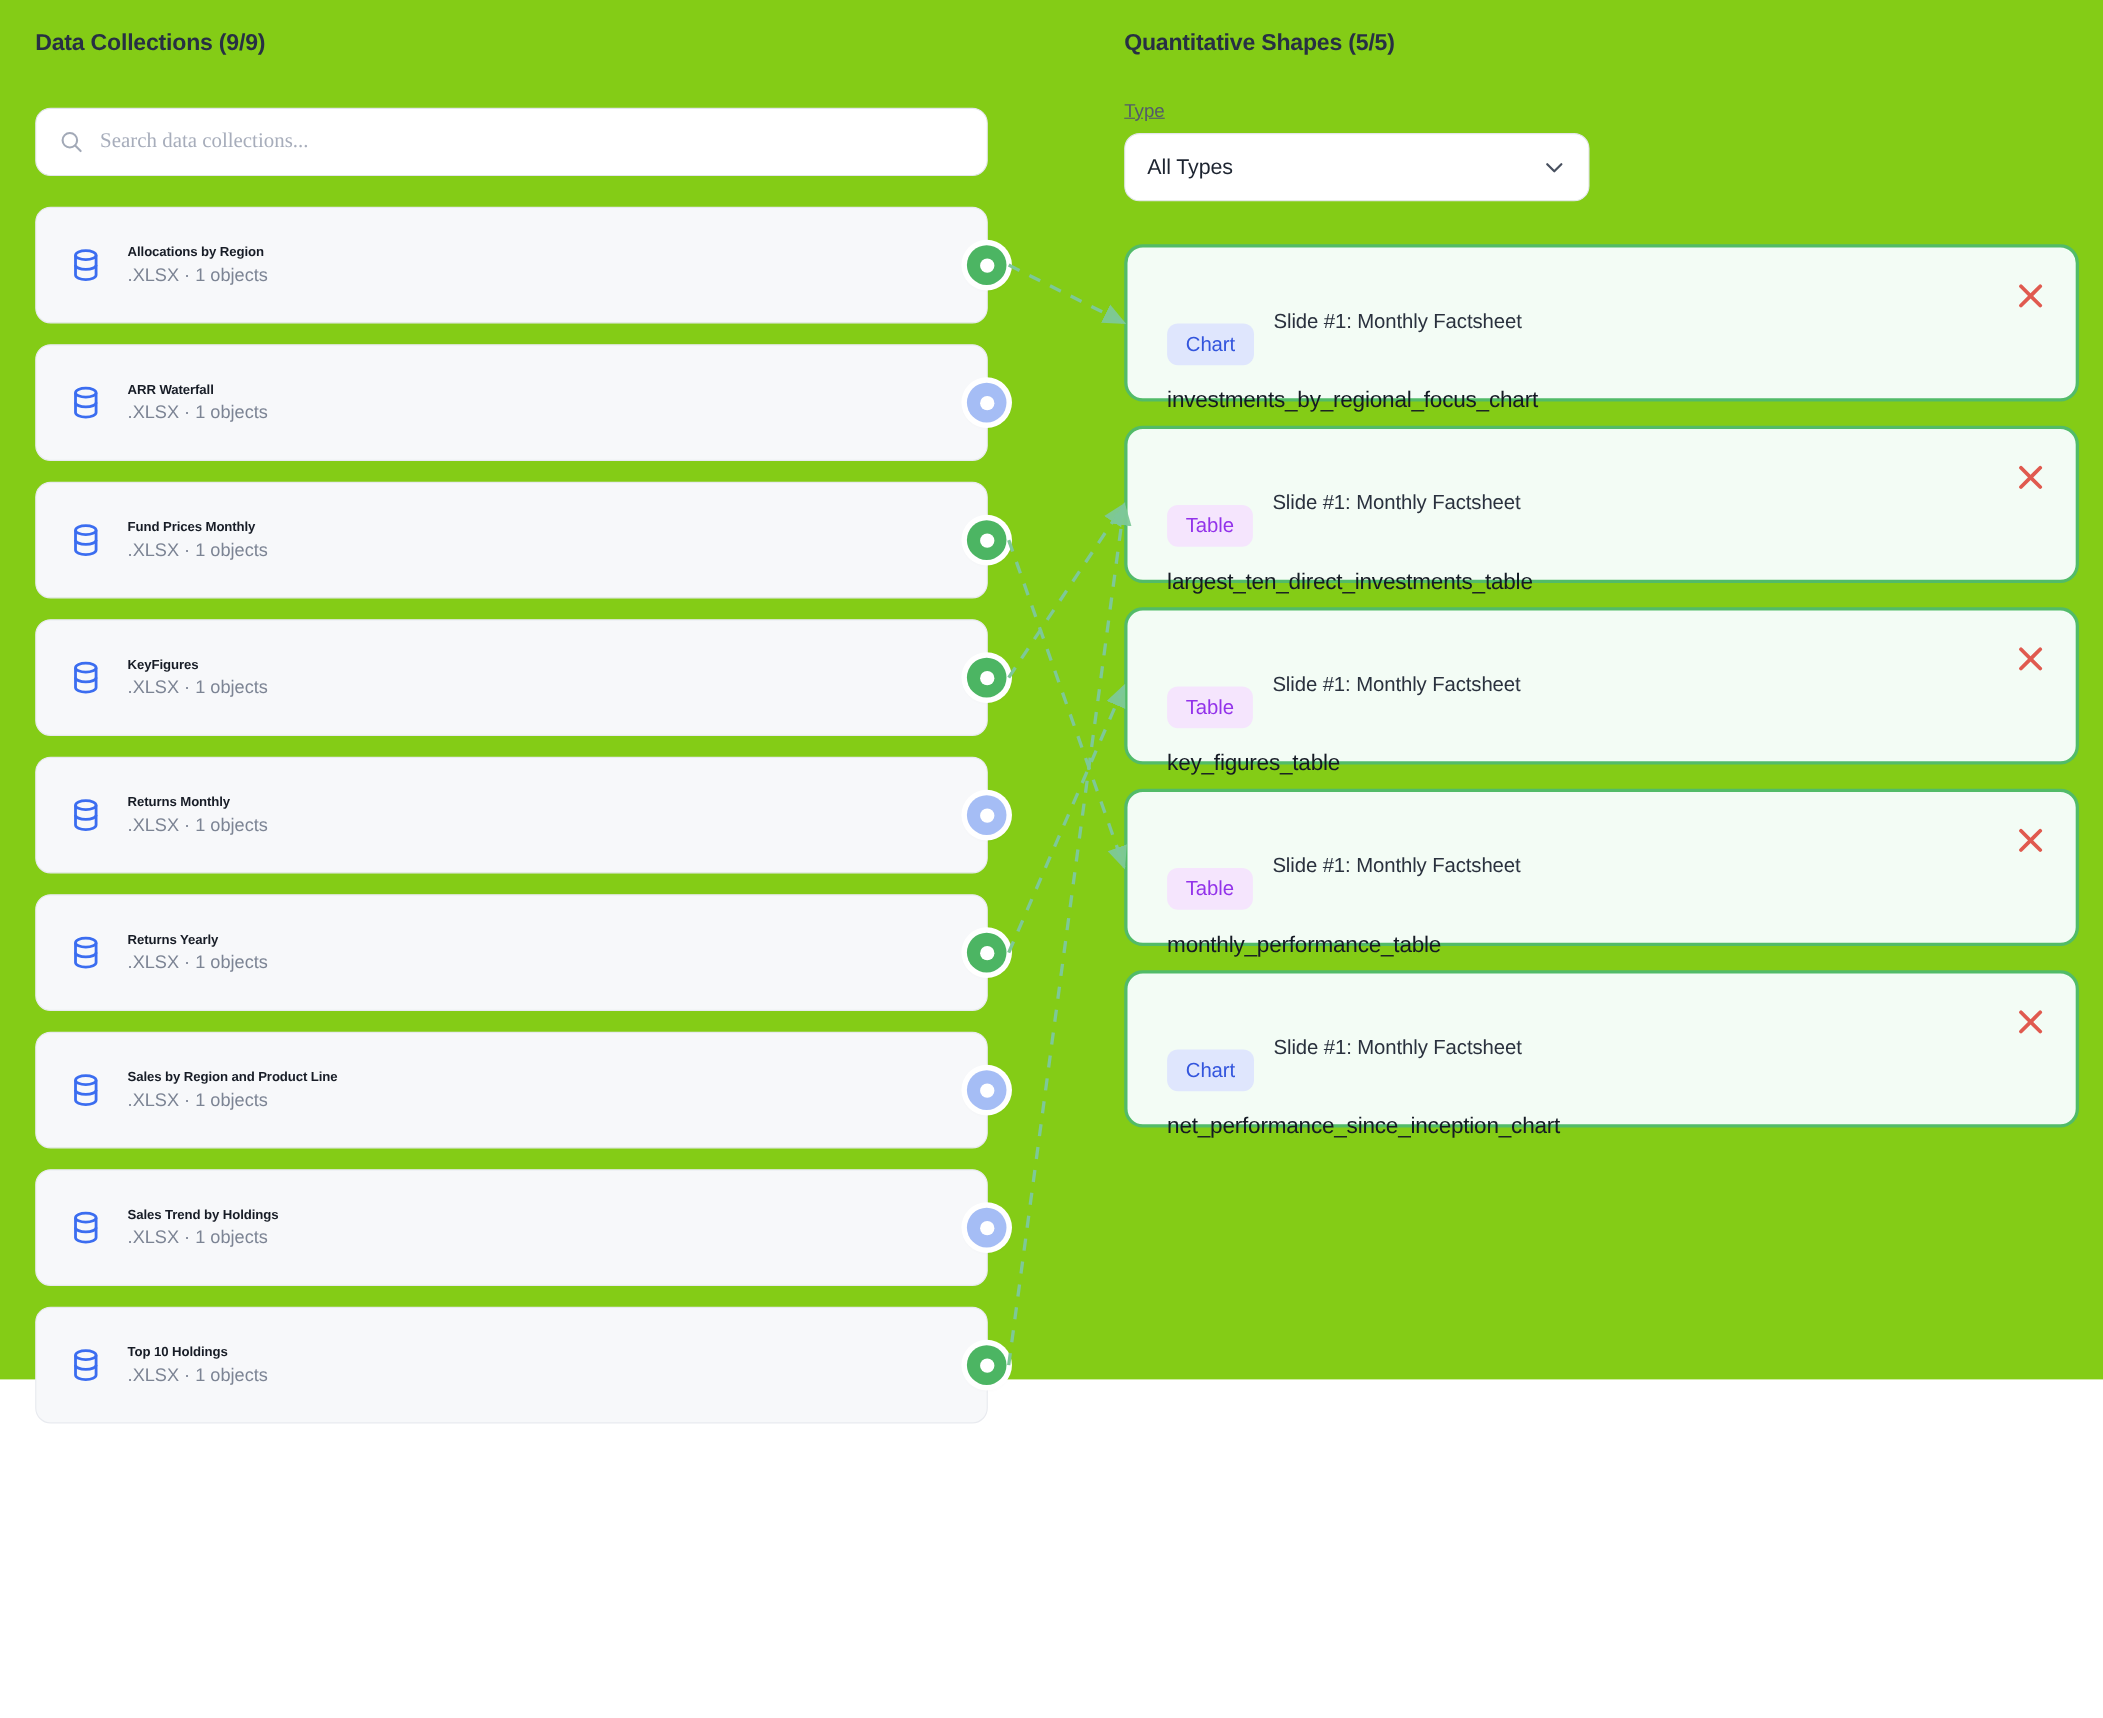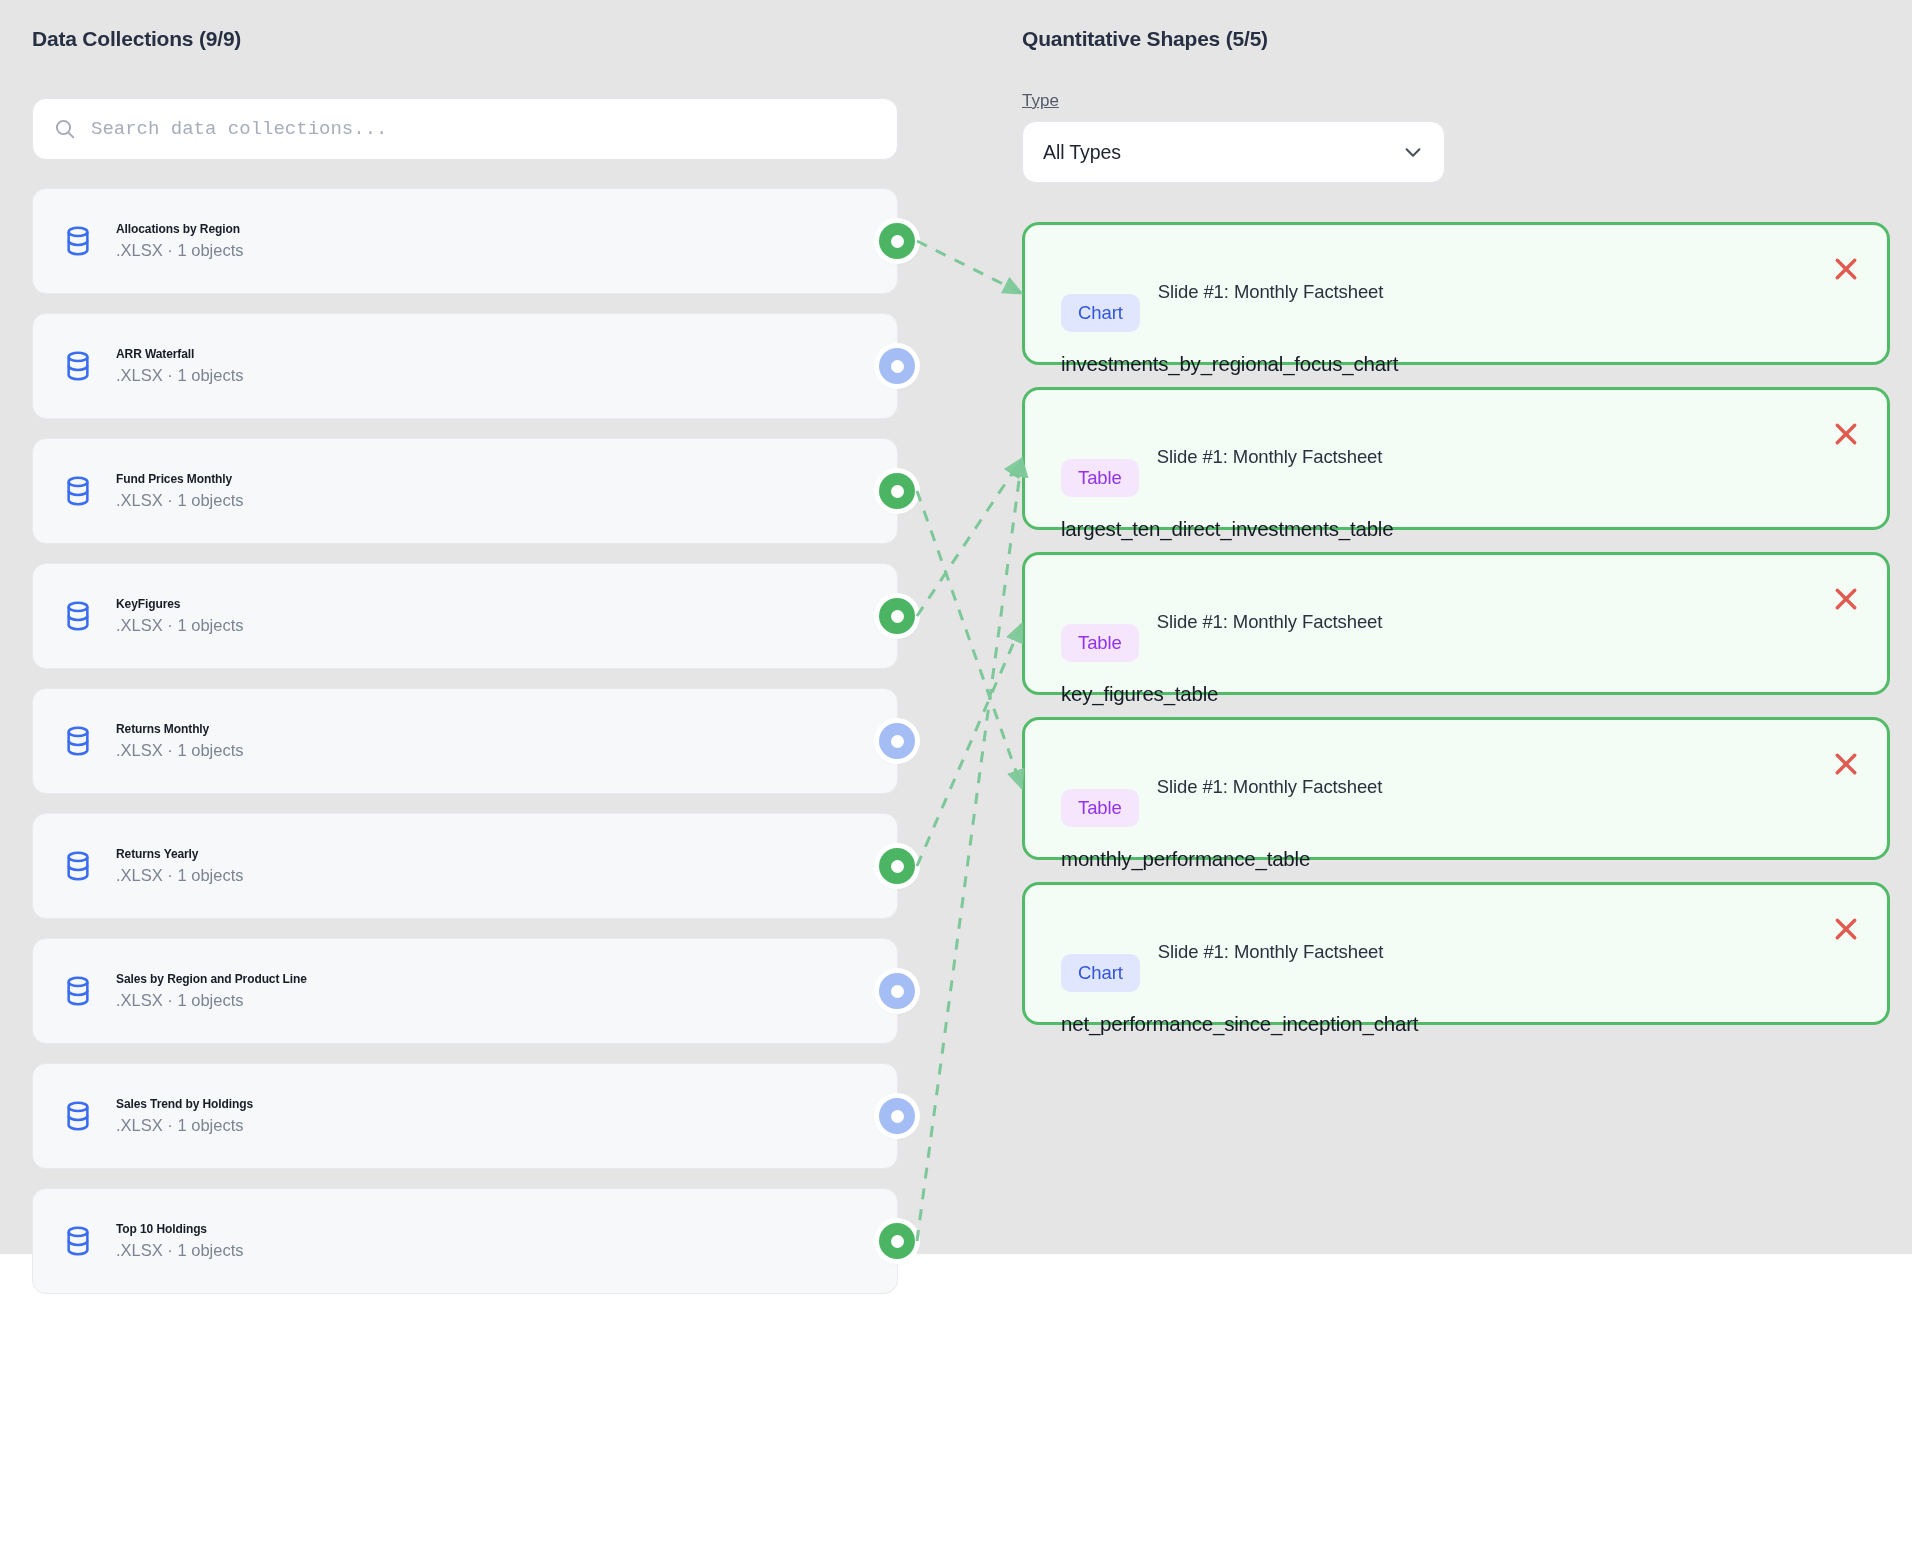--- a/index.html
+++ b/index.html
@@ -9,21 +9,21 @@
     height: 1562px;
     background: #ffffff;
     font-family: "Liberation Sans", sans-serif;
     overflow: hidden;
   }
 
   #app {
     position: relative;
     width: 1912px;
     height: 1254px;
-    background: #e5e5e5;
+    background: #84cc16;
   }
 
   
   .left-panel {
     position: absolute;
     left: 32px;
     top: 0;
     width: 900px;
     height: 1562px;
   }
@@ -50,21 +50,21 @@
     display: flex;
     align-items: center;
     padding: 0 20px;
     gap: 14px;
   }
   .search-icon { width: 24px; height: 24px; flex: 0 0 auto; display:block; }
   .search-input {
     border: none;
     outline: none;
     background: transparent;
-    font-family: Liberation Mono, monospace;
+    font-family: Liberation Serif, serif;
     font-size: 19px;
     color: #2b3240;
     width: 100%;
   }
   .search-input::placeholder { color: #a7adbb; }
 
   
   .collections { position: absolute; left: 0px; top: 188px; width: 866px; }
 
   .collection-row {

